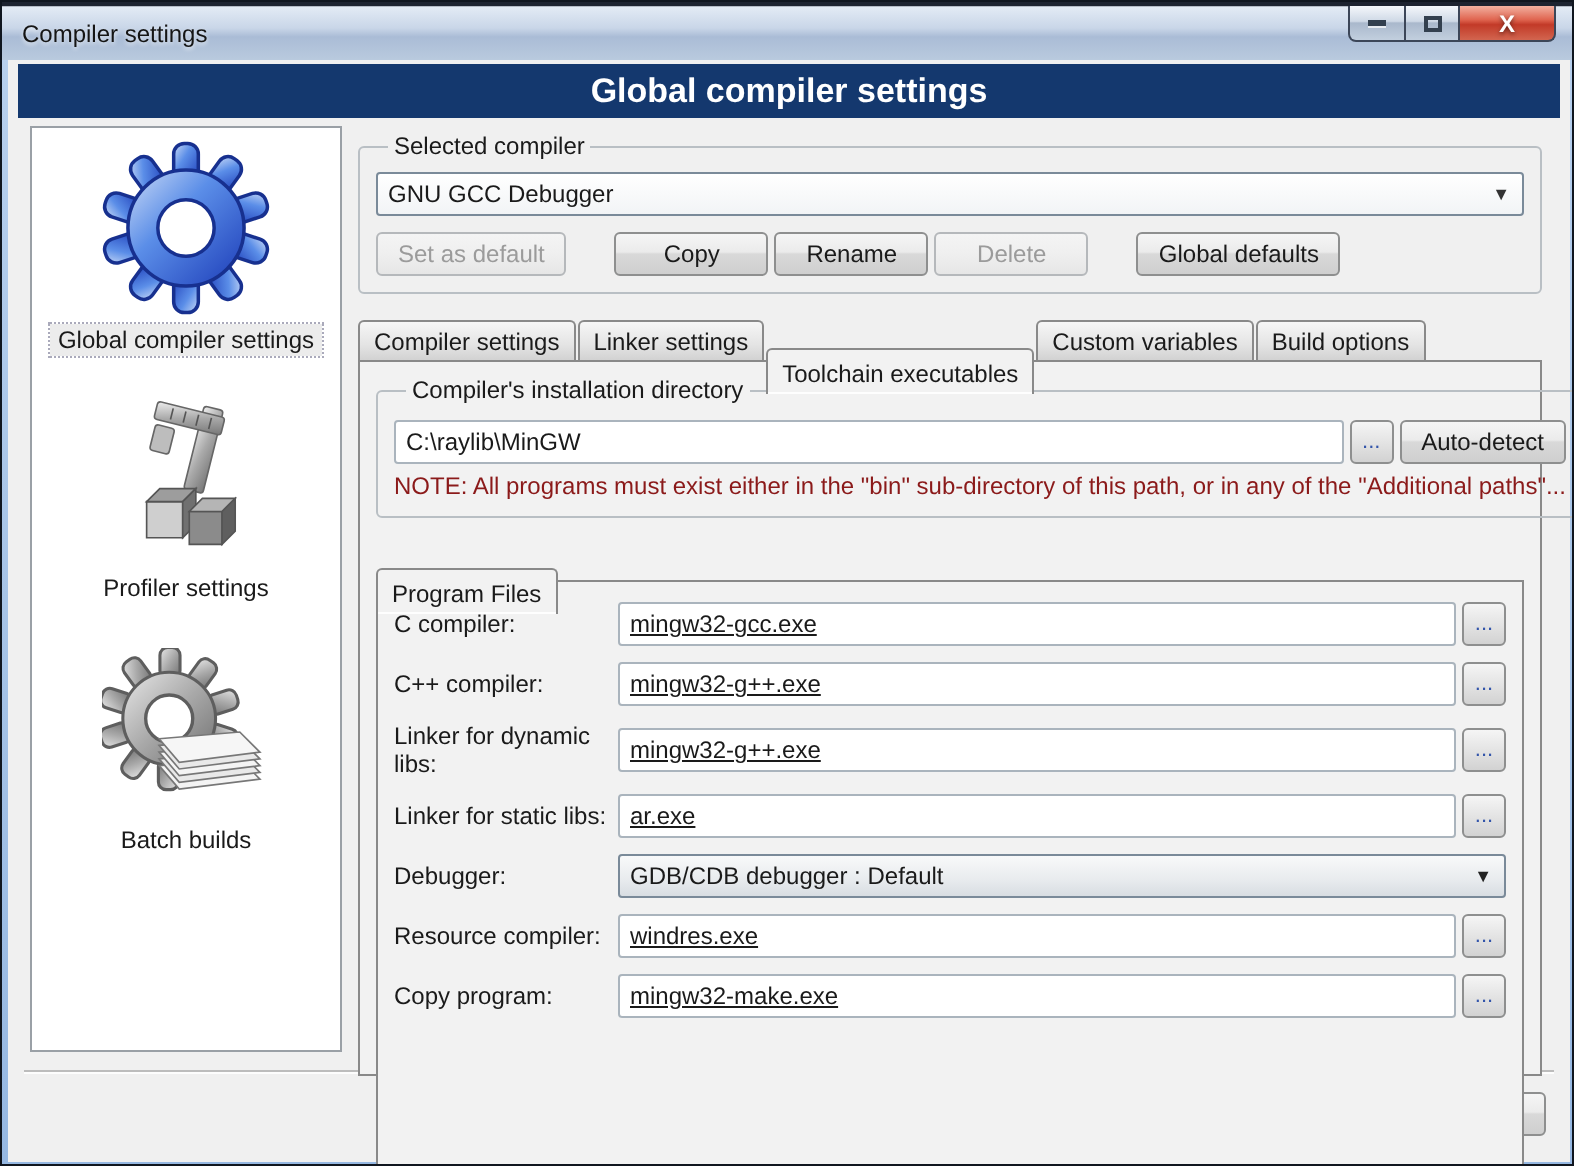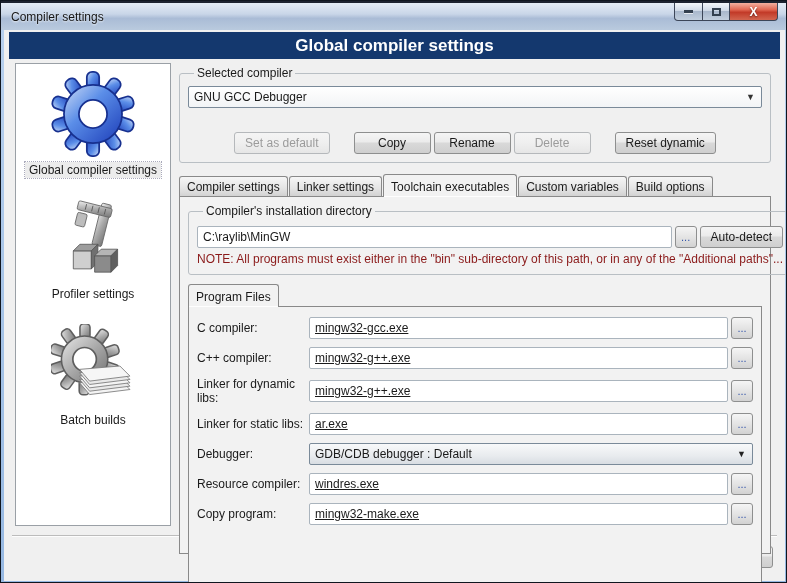--- a/index.html
+++ b/index.html
@@ -48,38 +48,38 @@
   .main { position:absolute; left:175px; top:33px; width:592px; height:463px; }
   fieldset { border:1px solid #b9bfc4; border-radius:3px; padding:6px 8px 8px 8px; }
   legend { font-size:12px; padding:0 3px; margin-left:6px; color:#1a1a1a; }
   .compiler-box { margin-top:3px; }
   .combo {
     position:relative; height:22px; background:linear-gradient(180deg,#ffffff,#f2f4f6);
     border:1px solid #7a8a99; border-radius:2px; display:flex; align-items:center;
     padding:0 20px 0 5px; cursor:pointer;
   }
   .combo .arrow { position:absolute; right:6px; top:5px; font-size:9px; color:#333; }
-  .btnrow { display:flex; justify-content:center; margin-top:24px; }
+  .btnrow { display:flex; justify-content:flex-start; margin-top:8px; }
   .btn {
     min-width:77px; height:22px; padding:0 10px; font-size:12px; font-family:"Liberation Sans",sans-serif;
     background:linear-gradient(180deg,#f5f5f5,#ebebeb 45%,#d9d9d9 50%,#cfcfcf);
     border:1px solid #8e8f8f; border-radius:3px; cursor:pointer; color:#1a1a1a;
   }
   .btn:disabled,.btn.disabled { color:#9b9b9b; border-color:#b5b8bb; background:linear-gradient(180deg,#f4f4f4,#efefef 50%,#e6e6e6); cursor:default; }
   .gap-lg { width:24px; }
   .gap-sm { width:3px; }
   
   .tabstrip { display:flex; align-items:flex-end; margin-top:11px; height:22px; position:relative; z-index:2; }
   .tab {
     padding:3px 7px 3px 7px; margin-right:1px; font-size:12px; white-space:nowrap; cursor:pointer;
     background:linear-gradient(180deg,#f6f6f6,#e4e4e4 60%,#d2d2d2);
     border:1px solid #898989; border-bottom:none; border-radius:3px 3px 0 0; height:20px;
   }
   .tab.active {
-    background:#f2f2f2; height:23px; padding-top:5px; position:relative; top:1px; z-index:3;
+    background:#f2f2f2; height:23px; padding-top:5px; position:relative; top:17px; z-index:3;
     box-shadow:0 -1px 0 rgba(255,255,255,.9) inset;
   }
   .tabpanel {
     position:relative; z-index:1; margin-top:0; height:358px;
     border:1px solid #898989; background:#f2f2f2; padding:7px 8px;
   }
   
   .dir-row { display:flex; align-items:center; margin-top:2px; }
   .textbox {
     height:22px; border:1px solid #aab4bd; border-radius:2px; background:#fff;
@@ -243,21 +243,21 @@
         </div>
         <div class="btnrow">
           <button class="btn" disabled="">Set as default</button>
           <span class="gap-lg"></span>
           <button class="btn">Copy</button>
           <span class="gap-sm"></span>
           <button class="btn">Rename</button>
           <span class="gap-sm"></span>
           <button class="btn" disabled="">Delete</button>
           <span class="gap-lg"></span>
-          <button class="btn">Reset dynamic</button>
+          <button class="btn">Global defaults</button>
         </div>
       </fieldset>
 
       <div class="tabstrip">
         <div class="tab">Compiler settings</div>
         <div class="tab">Linker settings</div>
         <div class="tab active">Toolchain executables</div>
         <div class="tab">Custom variables</div>
         <div class="tab">Build options</div>
 

